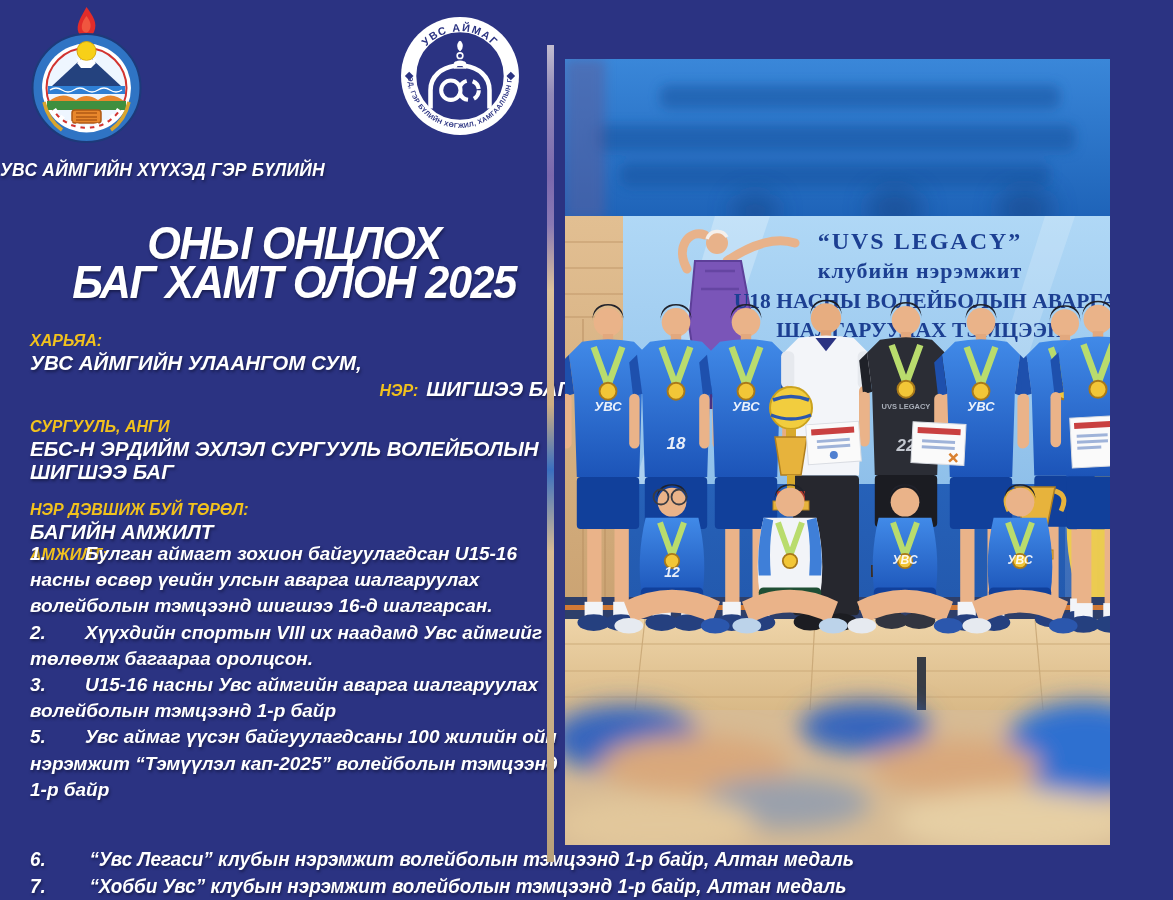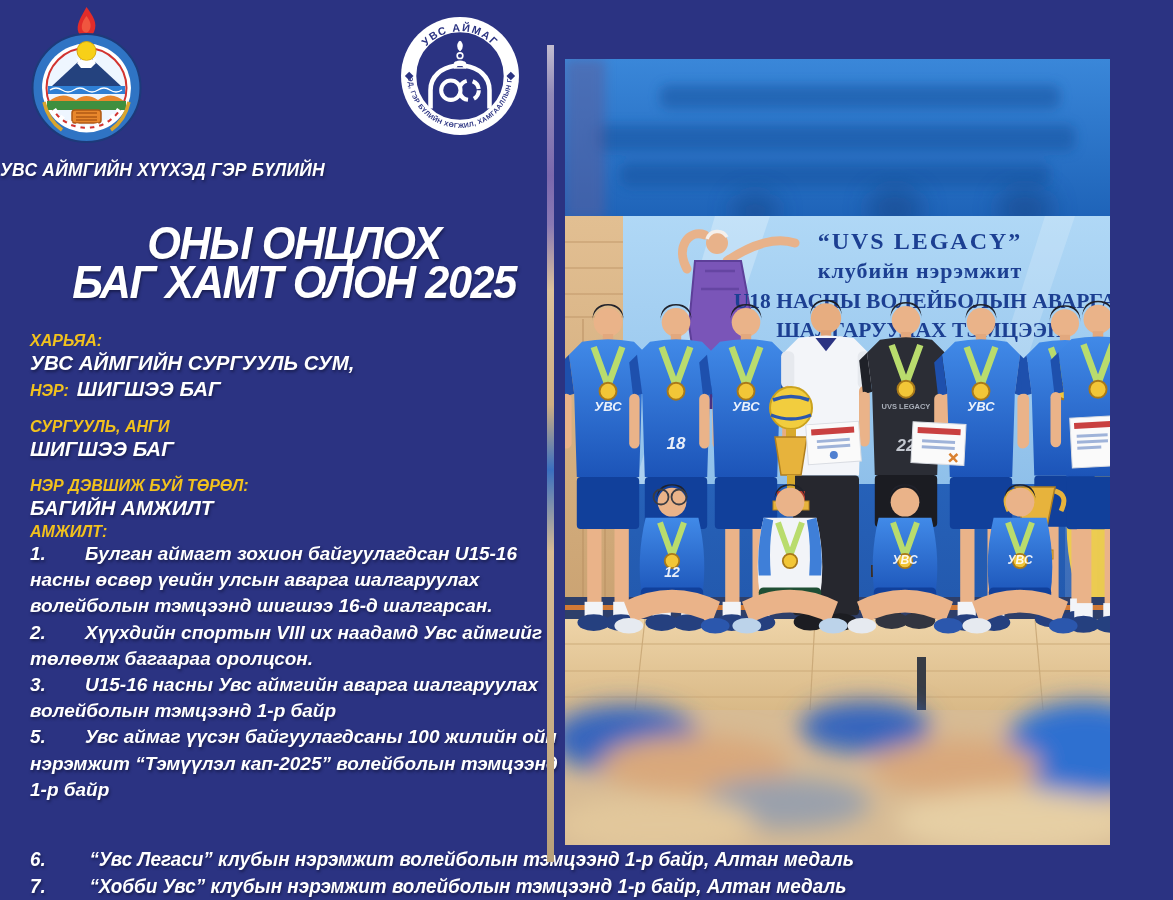--- a/index.html
+++ b/index.html
@@ -7,21 +7,21 @@
         font-family:"Liberation Sans",sans-serif;color:#fff;}
   .abs{position:absolute;}
   .tsh{text-shadow:1px 2px 3px rgba(5,8,30,.5);}
   .org-lines{left:0;top:161px;width:582px;text-align:left;font-style:italic;font-weight:bold;
              font-size:17.5px;line-height:19.5px;letter-spacing:.2px;}
   .big-title{left:0;top:224px;width:588px;text-align:center;font-style:italic;font-weight:bold;
              font-size:46px;line-height:39px;letter-spacing:-1.5px;transform:scaleX(.94);transform-origin:center;}
   .info{left:30px;top:331px;width:540px;font-style:italic;font-weight:bold;}
   .lab{color:#f2c21d;font-size:16px;line-height:20px;}
   .val{color:#fff;font-size:20.5px;line-height:23.5px;}
-  .inline-row{display:flex;align-items:baseline;gap:8px;}
+  .inline-row{display:flex;align-items:baseline;gap:8px;justify-content:flex-end;}
   .mt2{margin-top:2px;} .mt4{margin-top:16px;} .mt6{margin-top:6px;}
   .list-main{left:30px;top:541px;width:531px;font-style:italic;font-weight:bold;
              font-size:19px;line-height:26.2px;}
   .list-main p{margin:0;}
   .num{display:inline-block;width:55px;}
   .list-wide{left:30px;top:846px;width:1180px;font-style:italic;font-weight:bold;
              font-size:21px;line-height:26.5px;transform:scaleX(.90);transform-origin:left top;}
   .list-wide p{margin:0;}
   .num2{display:inline-block;width:66px;}
   .sliver{left:547px;top:45px;width:7px;height:817px;
@@ -94,26 +94,27 @@
     <div>УВС АЙМГИЙН ХҮҮХЭД ГЭР БҮЛИЙН</div>
   </div>
 
   <div class="abs big-title tsh">
     <div>ОНЫ ОНЦЛОХ</div>
     <div>БАГ ХАМТ ОЛОН 2025</div>
   </div>
 
   <div class="abs info">
     <div class="lab">ХАРЬЯА:</div>
-    <div class="val tsh">УВС АЙМГИЙН СУРГУУЛЬ СУМ,</div>
+    <div class="val tsh">УВС АЙМГИЙН УЛААНГОМ СУМ,</div>
     <div class="inline-row mt2">
       <span class="lab">НЭР:</span>
       <span class="val tsh">ШИГШЭЭ БАГ</span>
     </div>
     <div class="lab mt4">СУРГУУЛЬ, АНГИ</div>
+    <div class="val tsh">ЕБС-Н ЭРДИЙМ ЭХЛЭЛ СУРГУУЛЬ  ВОЛЕЙБОЛЫН</div>
     <div class="val tsh">ШИГШЭЭ БАГ</div>
     <div class="lab mt4">НЭР ДЭВШИЖ БУЙ ТӨРӨЛ:</div>
     <div class="val tsh">БАГИЙН АМЖИЛТ</div>
     <div class="lab mt6" style="margin-top:2px">АМЖИЛТ:</div>
   </div>
 
   <div class="abs list-main tsh">
     <p><span class="num">1.</span><span>Булган аймагт зохион байгуулагдсан U15-16 насны өсвөр үеийн улсын аварга шалгаруулах волейболын тэмцээнд шигшээ 16-д шалгарсан.</span></p>
     <p><span class="num">2.</span><span>Хүүхдийн спортын VIII их наадамд Увс аймгийг төлөөлж багаараа оролцсон.</span></p>
     <p><span class="num">3.</span><span>U15-16 насны Увс аймгийн аварга шалгаруулах волейболын тэмцээнд 1-р байр</span></p>

